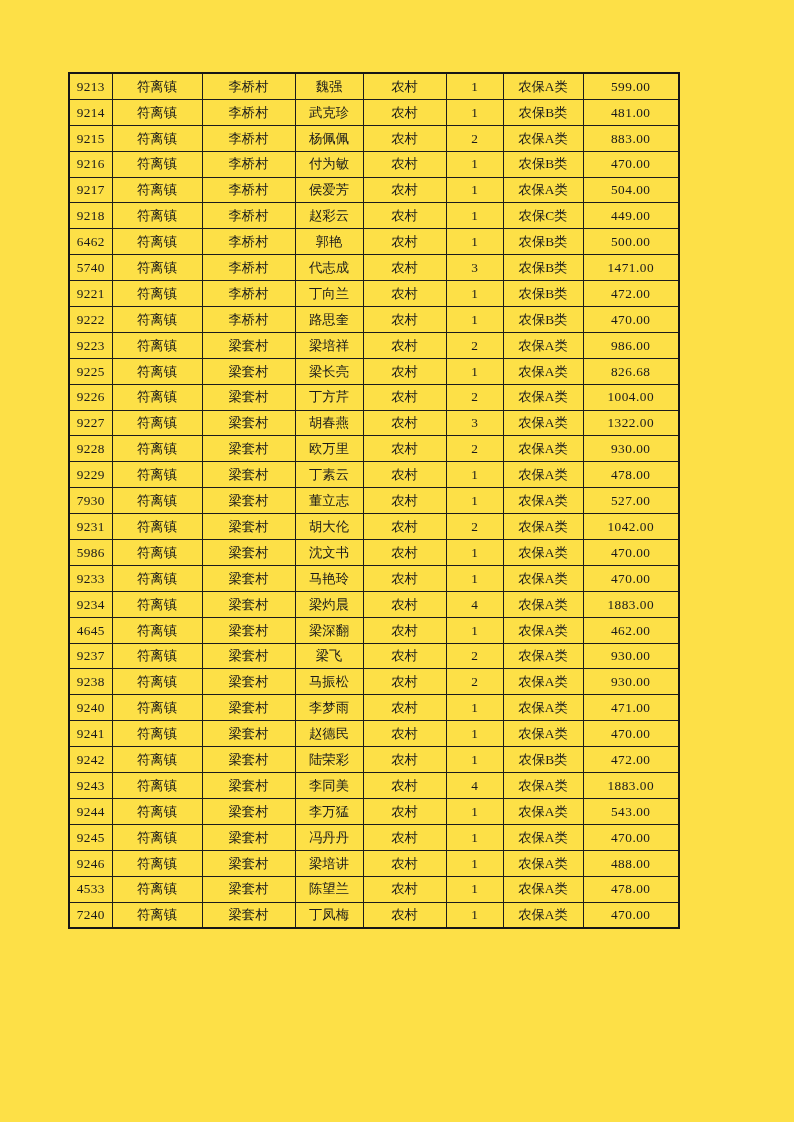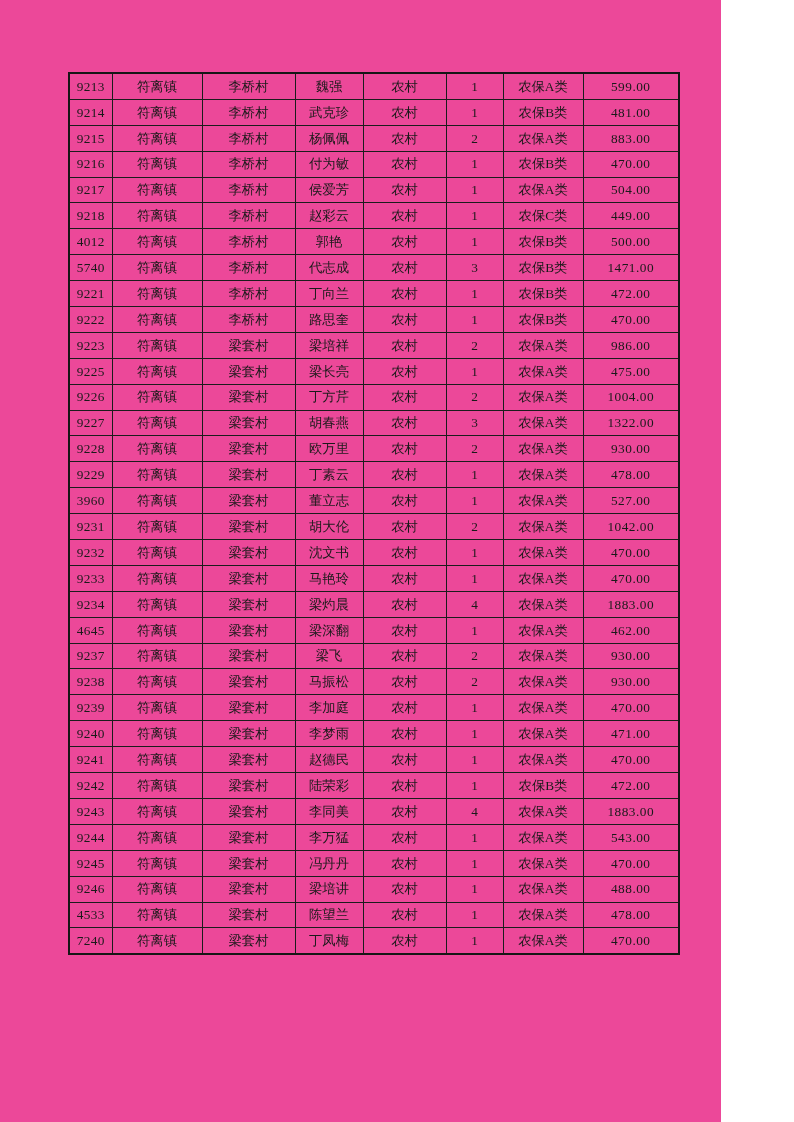--- a/index.html
+++ b/index.html
@@ -5,23 +5,23 @@
   html, body {
     margin: 0;
     padding: 0;
     width: 794px;
     height: 1122px;
     background: #ffffff;
     overflow: hidden;
   }
   .sheet {
     position: relative;
-    width: 721px;
+    width: 794px;
     height: 1122px;
-    background: #ec4899;
+    background: #fde047;
     font-family: "Liberation Serif", "DejaVu Serif", serif;
     color: #1a1a1a;
   }
   table.grid {
     position: absolute;
     left: 68px;
     top: 72px;
     width: 610px;
     border-collapse: collapse;
     table-layout: fixed;
@@ -121,21 +121,21 @@
           <td class="rowid">9218</td>
           <td>符离镇</td>
           <td>李桥村</td>
           <td>赵彩云</td>
           <td>农村</td>
           <td>1</td>
           <td>农保C类</td>
           <td class="amount">449.00</td>
         </tr>
         <tr>
-          <td class="rowid">4012</td>
+          <td class="rowid">6462</td>
           <td>符离镇</td>
           <td>李桥村</td>
           <td>郭艳</td>
           <td>农村</td>
           <td>1</td>
           <td>农保B类</td>
           <td class="amount">500.00</td>
         </tr>
         <tr>
           <td class="rowid">5740</td>
@@ -178,21 +178,21 @@
           <td class="amount">986.00</td>
         </tr>
         <tr>
           <td class="rowid">9225</td>
           <td>符离镇</td>
           <td>梁套村</td>
           <td>梁长亮</td>
           <td>农村</td>
           <td>1</td>
           <td>农保A类</td>
-          <td class="amount">475.00</td>
+          <td class="amount">826.68</td>
         </tr>
         <tr>
           <td class="rowid">9226</td>
           <td>符离镇</td>
           <td>梁套村</td>
           <td>丁方芹</td>
           <td>农村</td>
           <td>2</td>
           <td>农保A类</td>
           <td class="amount">1004.00</td>
@@ -221,41 +221,41 @@
           <td class="rowid">9229</td>
           <td>符离镇</td>
           <td>梁套村</td>
           <td>丁素云</td>
           <td>农村</td>
           <td>1</td>
           <td>农保A类</td>
           <td class="amount">478.00</td>
         </tr>
         <tr>
-          <td class="rowid">3960</td>
+          <td class="rowid">7930</td>
           <td>符离镇</td>
           <td>梁套村</td>
           <td>董立志</td>
           <td>农村</td>
           <td>1</td>
           <td>农保A类</td>
           <td class="amount">527.00</td>
         </tr>
         <tr>
           <td class="rowid">9231</td>
           <td>符离镇</td>
           <td>梁套村</td>
           <td>胡大伦</td>
           <td>农村</td>
           <td>2</td>
           <td>农保A类</td>
           <td class="amount">1042.00</td>
         </tr>
         <tr>
-          <td class="rowid">9232</td>
+          <td class="rowid">5986</td>
           <td>符离镇</td>
           <td>梁套村</td>
           <td>沈文书</td>
           <td>农村</td>
           <td>1</td>
           <td>农保A类</td>
           <td class="amount">470.00</td>
         </tr>
         <tr>
           <td class="rowid">9233</td>
@@ -299,30 +299,20 @@
         </tr>
         <tr>
           <td class="rowid">9238</td>
           <td>符离镇</td>
           <td>梁套村</td>
           <td>马振松</td>
           <td>农村</td>
           <td>2</td>
           <td>农保A类</td>
           <td class="amount">930.00</td>
-        </tr>
-        <tr>
-          <td class="rowid">9239</td>
-          <td>符离镇</td>
-          <td>梁套村</td>
-          <td>李加庭</td>
-          <td>农村</td>
-          <td>1</td>
-          <td>农保A类</td>
-          <td class="amount">470.00</td>
         </tr>
         <tr>
           <td class="rowid">9240</td>
           <td>符离镇</td>
           <td>梁套村</td>
           <td>李梦雨</td>
           <td>农村</td>
           <td>1</td>
           <td>农保A类</td>
           <td class="amount">471.00</td>

